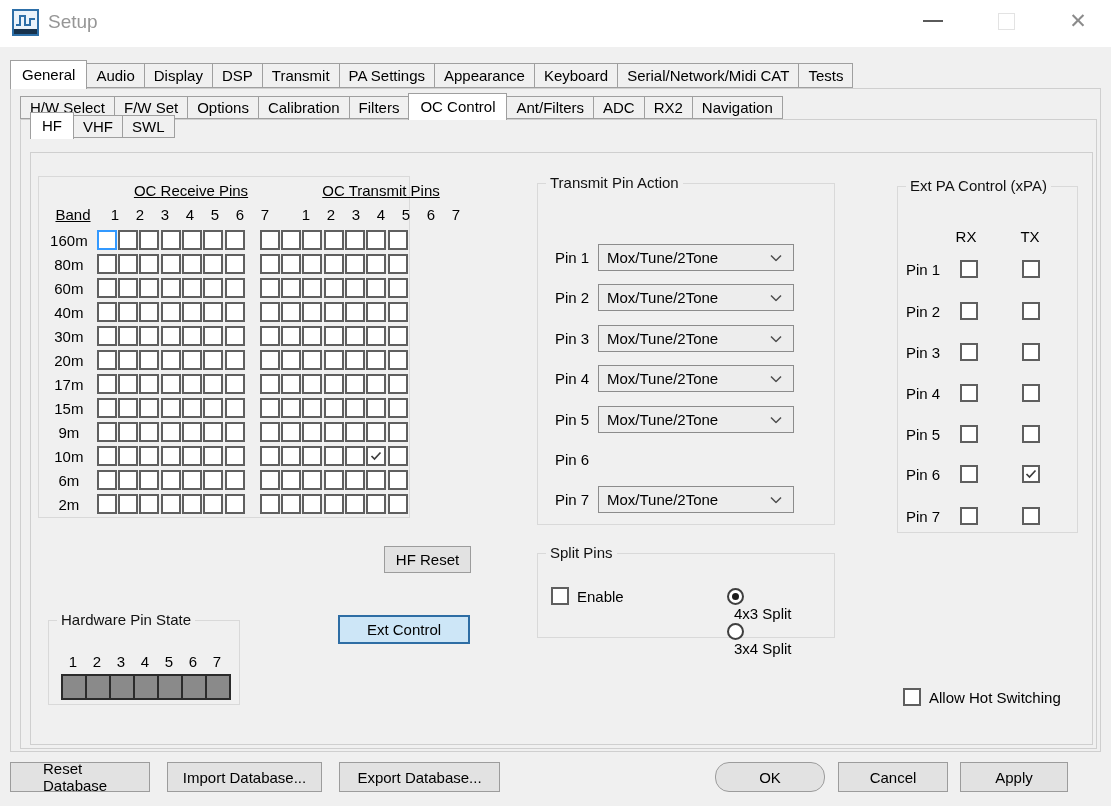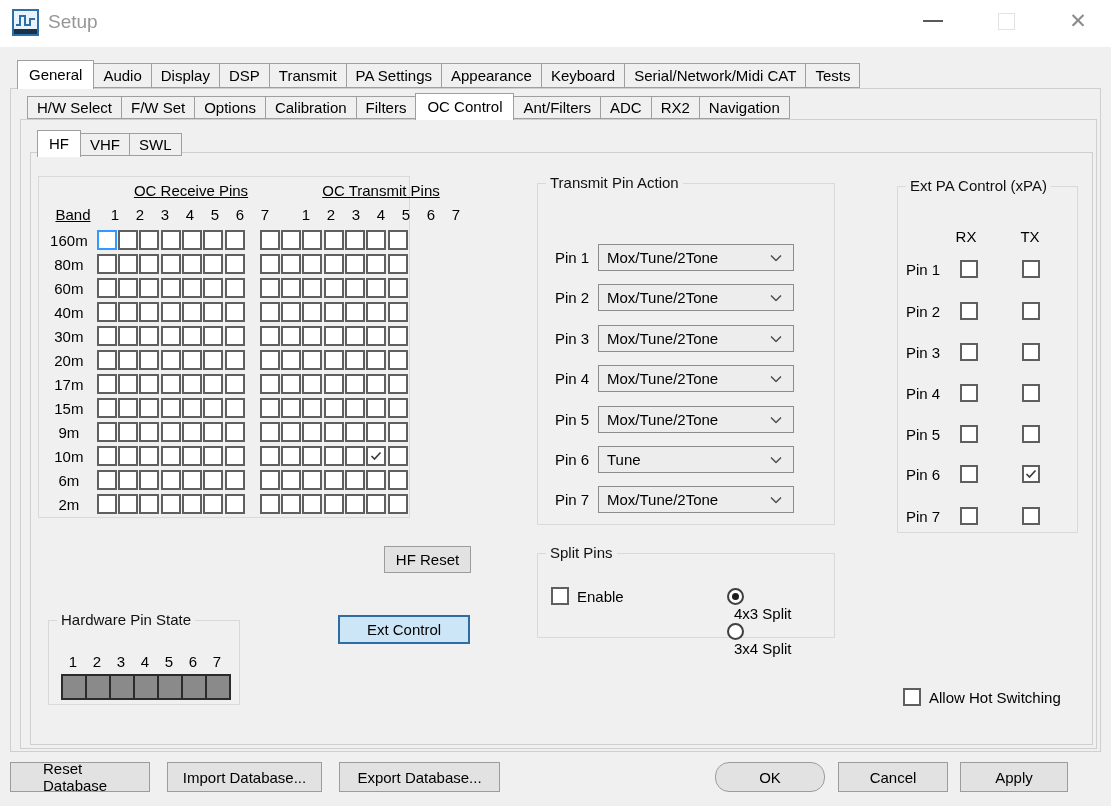--- a/index.html
+++ b/index.html
@@ -27,26 +27,26 @@
   .maxsq{width:15px;height:15px;border:1px solid #e3e3e3;}
 
   
   .main{position:absolute;left:0;top:47px;width:1111px;height:759px;background:#f0f0f0;}
 
   
   .tabstrip{position:absolute;display:flex;align-items:flex-end;z-index:5;}
   .tab{height:25px;line-height:24px;padding:0 9px;background:#f0f0f0;
        border:1px solid var(--tabborder);margin-left:-1px;box-sizing:border-box;
        font-size:15px;white-space:nowrap;cursor:default;}
-  .tab:first-child{margin-left:7px;}
+  .tab:first-child{margin-left:0;}
   .tab.sel{height:29px;line-height:28px;background:#fff;border-bottom:none;
            position:relative;z-index:6;margin-bottom:-1px;padding:0 11px;}
   #tabs1{left:10px;top:59px;height:29px;}
   #tabs2{left:20px;top:92px;height:27px;}
-  #tabs3{left:30px;top:129px;height:27px;}
+  #tabs3{left:30px;top:111px;height:27px;}
   #tabs2 .tab,#tabs3 .tab{height:23px;line-height:22px;}
   #tabs2 .tab.sel,#tabs3 .tab.sel{height:27px;line-height:26px;}
   .page{position:absolute;background:#f0f0f0;border:1px solid var(--pageborder);box-sizing:border-box;z-index:1;}
   #page1{left:10px;top:88px;width:1091px;height:664px;}
   #page2{left:20px;top:119px;width:1077px;height:630px;z-index:2;}
   #page3{left:30px;top:152px;width:1063px;height:593px;z-index:3;}
 
   
   .pins-panel{position:absolute;left:38px;top:176px;width:372px;height:342px;
               border:1px solid #d9d9d9;box-sizing:border-box;z-index:4;}
@@ -804,26 +804,20 @@
       <span class="pin-label">Pin 5</span>
       <div class="combo">
         <span>Mox/Tune/2Tone</span>
         <svg class="chev" width="12" height="7" viewBox="0 0 12 7">
           <polyline points="1,1 6,6 11,1" fill="none" stroke="#4f4f4f" stroke-width="1.5"></polyline>
         </svg>
       </div>
     </div>
     <div class="tpa-row" style="top: 255px;">
       <span class="pin-label">Pin 6</span>
-      <div class="combo">
-        <span>Tune</span>
-        <svg class="chev" width="12" height="7" viewBox="0 0 12 7">
-          <polyline points="1,1 6,6 11,1" fill="none" stroke="#4f4f4f" stroke-width="1.5"></polyline>
-        </svg>
-      </div>
     </div>
     <div class="tpa-row" style="top: 295px;">
       <span class="pin-label">Pin 7</span>
       <div class="combo">
         <span>Mox/Tune/2Tone</span>
         <svg class="chev" width="12" height="7" viewBox="0 0 12 7">
           <polyline points="1,1 6,6 11,1" fill="none" stroke="#4f4f4f" stroke-width="1.5"></polyline>
         </svg>
       </div>
     </div>

